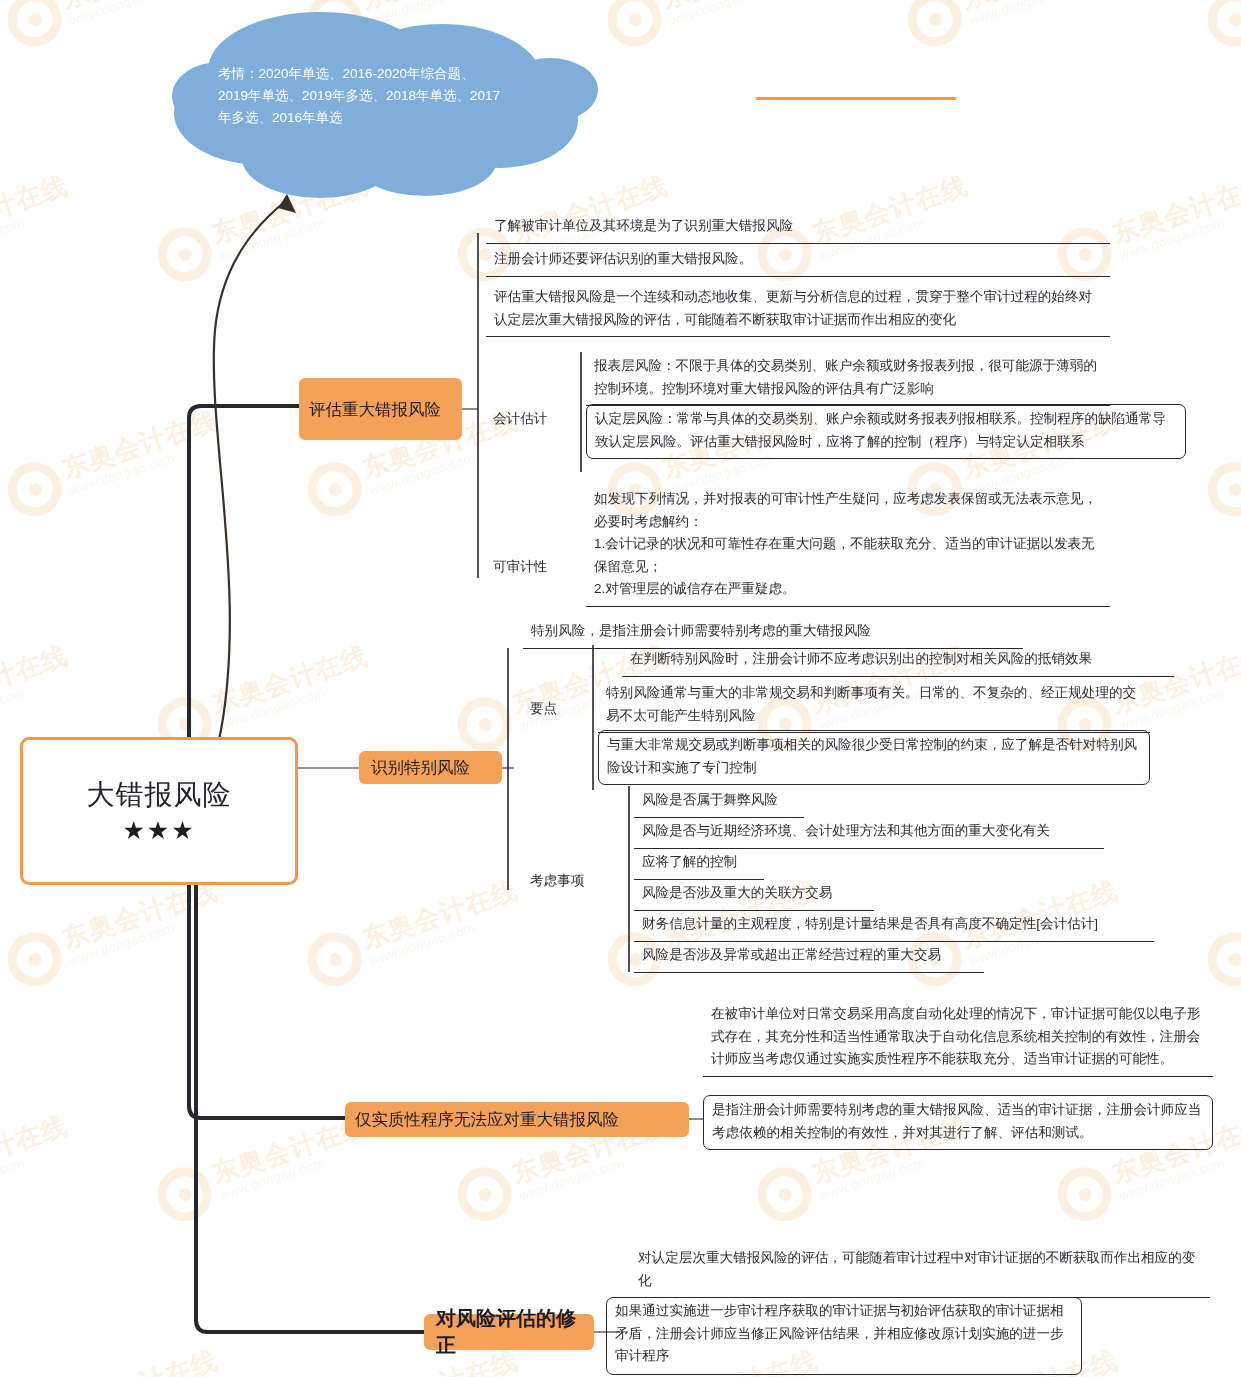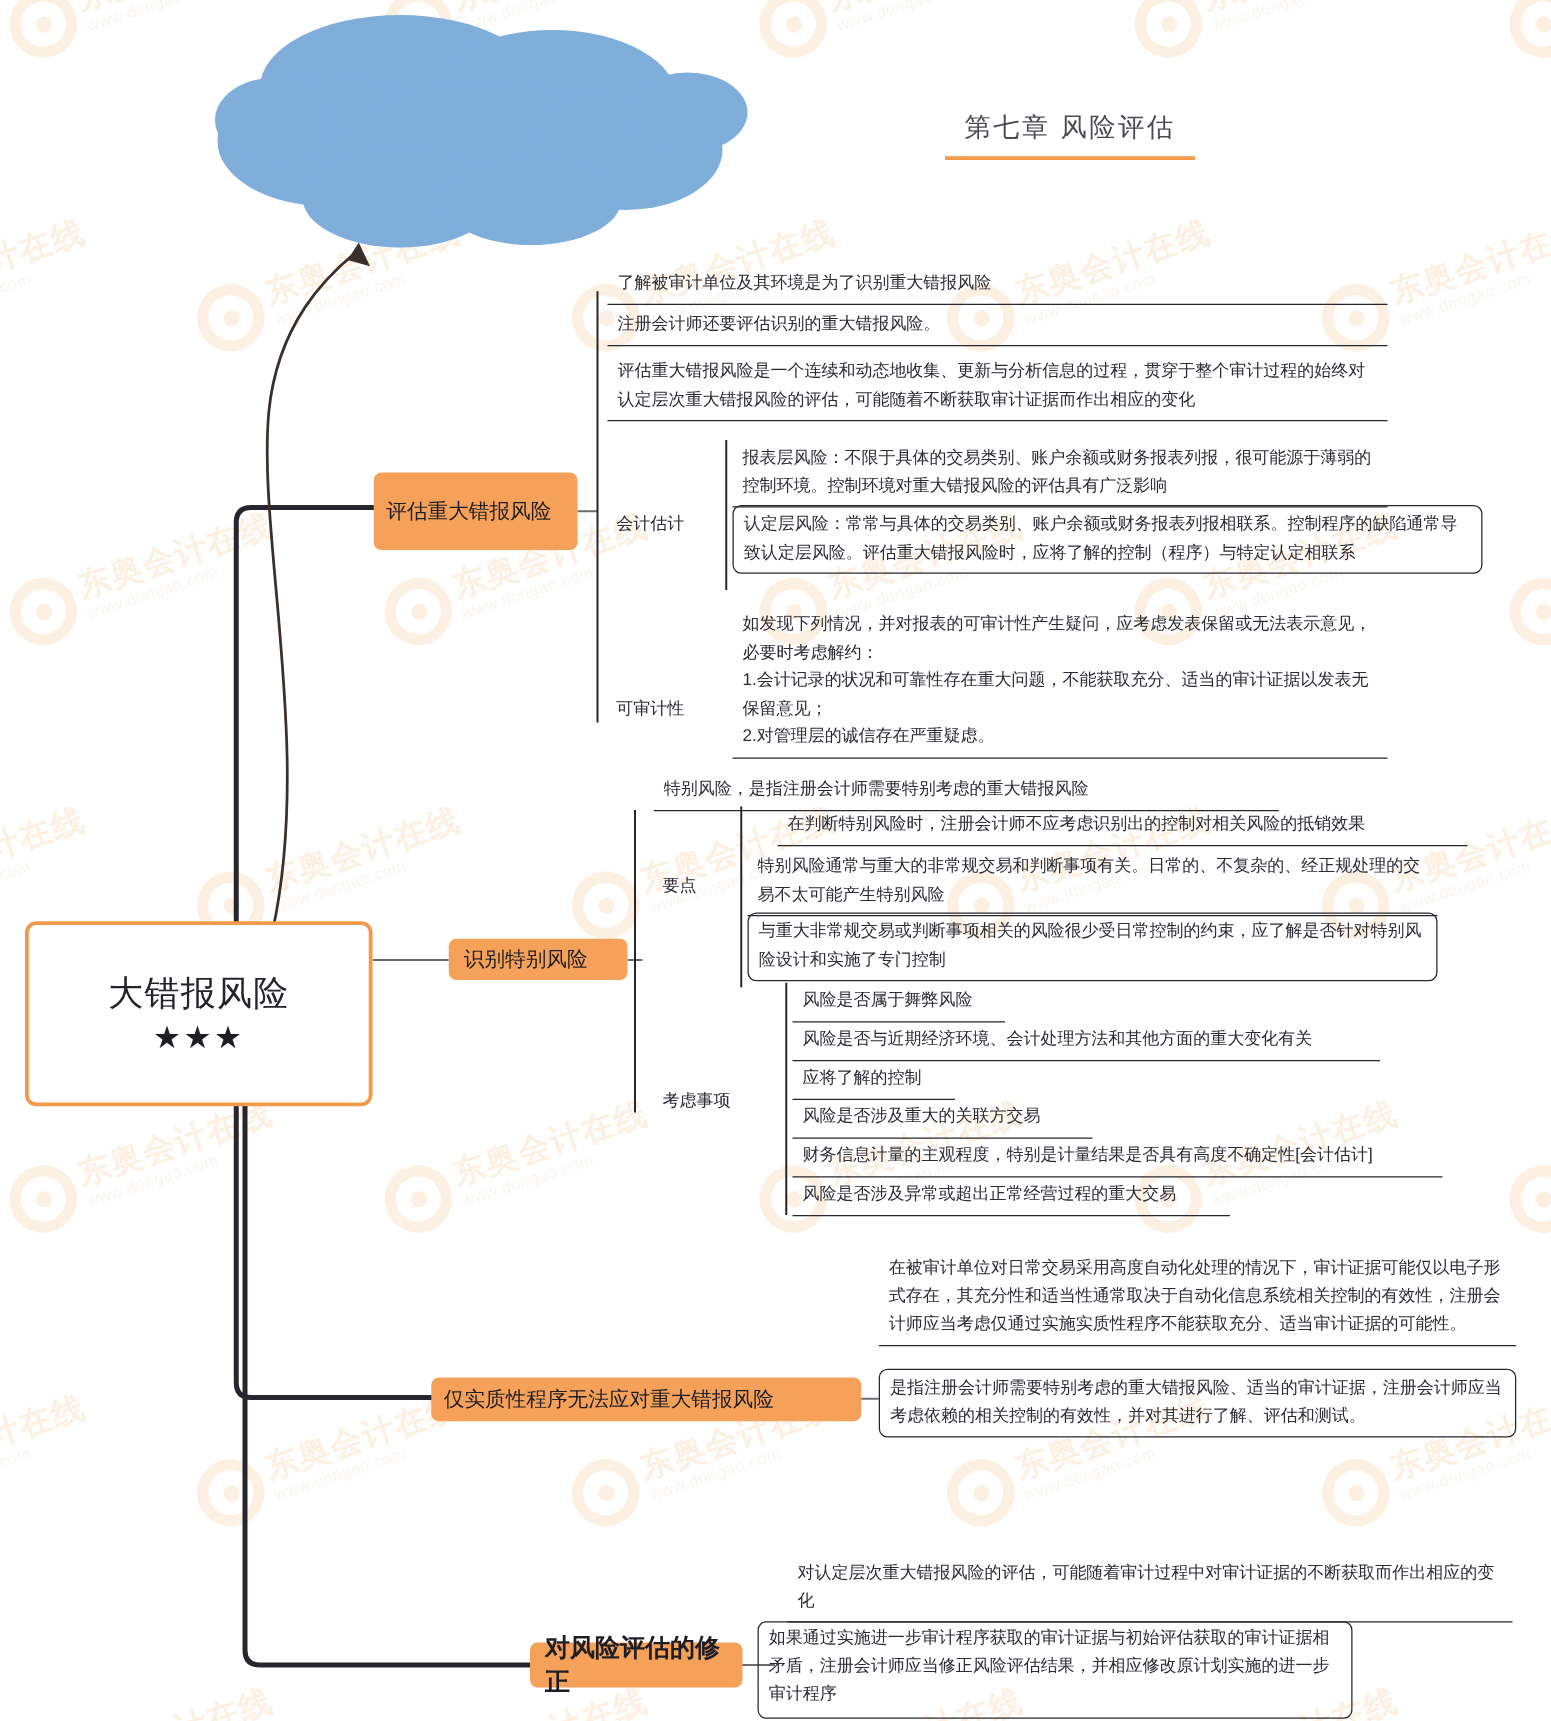--- a/index.html
+++ b/index.html
@@ -297,38 +297,38 @@
 
   <path d="M502,768 L514,768" fill="none" stroke="#6b6b72" stroke-width="1.6"></path>
   <path d="M508,648 L508,890" fill="none" stroke="#26262e" stroke-width="1.6"></path>
 
   <path d="M689,1119 L703,1119" fill="none" stroke="#6b6b72" stroke-width="1.6"></path>
 
   <path d="M592,1332 L620,1332" fill="none" stroke="#6b6b72" stroke-width="1.6"></path>
 </svg>
 
 <div id="chapter-title">
-  <div class="ct-text">第七章 风险评估</div>
   <div class="ct-rule"></div>
 </div>
 
 <div id="cloud-wrap">
   <svg width="430" height="200" viewBox="0 0 430 200">
     <g fill="#7faedb">
       <ellipse cx="150" cy="62" rx="112" ry="58"></ellipse>
       <ellipse cx="272" cy="72" rx="100" ry="56"></ellipse>
       <ellipse cx="92" cy="105" rx="88" ry="52"></ellipse>
       <ellipse cx="215" cy="118" rx="118" ry="60"></ellipse>
       <ellipse cx="330" cy="112" rx="78" ry="48"></ellipse>
       <ellipse cx="150" cy="150" rx="78" ry="40"></ellipse>
       <ellipse cx="255" cy="152" rx="72" ry="36"></ellipse>
       <ellipse cx="50" cy="88" rx="48" ry="34"></ellipse>
       <ellipse cx="380" cy="82" rx="48" ry="32"></ellipse>
     </g>
   </svg>
+  <div id="cloud-text">考情：2020年单选、2016-2020年综合题、2019年单选、2019年多选、2018年单选、2017年多选、2016年单选</div>
 </div>
 
 <div id="root-node">
   <div class="rn-line">大错报风险</div>
   <div class="rn-stars">★★★</div>
 </div>
 
 <div class="branch-label" id="branch-label-1">评估重大错报风险</div>
 <div class="branch-label" id="branch-label-2">识别特别风险</div>
 <div class="branch-label" id="branch-label-3">仅实质性程序无法应对重大错报风险</div>

